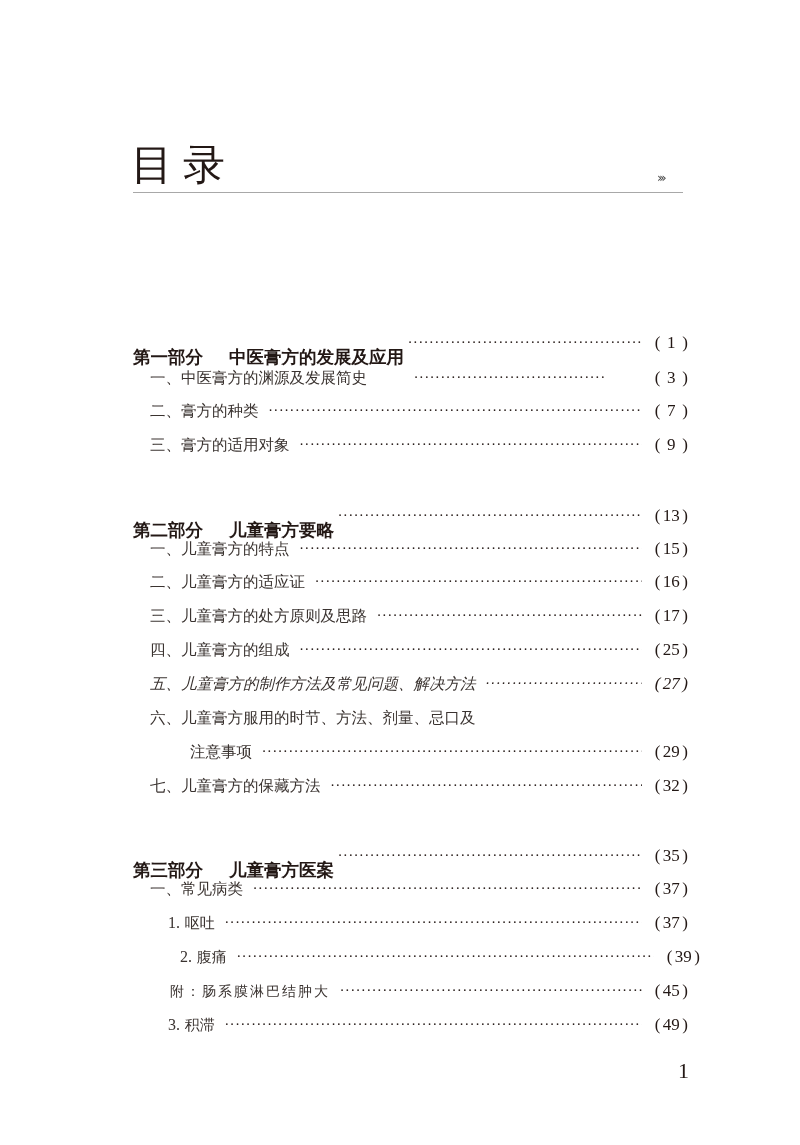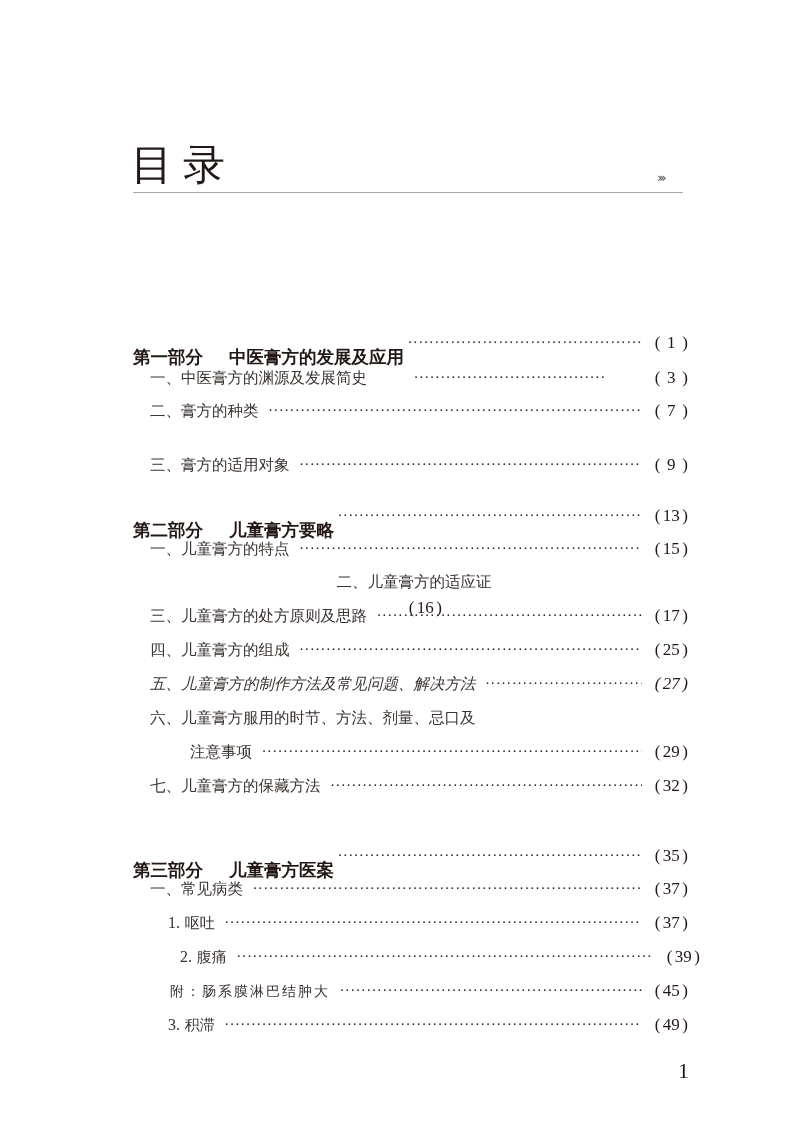--- a/index.html
+++ b/index.html
@@ -44,37 +44,37 @@
 <div class="toc-row sec" style="top:365px;gap:37px;">
   <span class="label">一、中医膏方的渊源及发展简史</span>
   <span class="leader"></span>
   <span class="page">(<span class="num">3</span>)</span>
 </div>
 <div class="toc-row sec" style="top:398px;">
   <span class="label">二、膏方的种类</span>
   <span class="leader"></span>
   <span class="page">(<span class="num">7</span>)</span>
 </div>
-<div class="toc-row sec" style="top:452px;">
+<div class="toc-row sec" style="top:432px;">
   <span class="label">三、膏方的适用对象</span>
   <span class="leader"></span>
   <span class="page">(<span class="num">9</span>)</span>
 </div>
 
 <div class="toc-row part" style="top:503px;">
   <span class="label"><span>第二部分</span><span class="gap"></span><span>儿童膏方要略</span></span>
   <span class="leader"></span>
   <span class="page">(<span class="num">13</span>)</span>
 </div>
 <div class="toc-row sec" style="top:536px;">
   <span class="label">一、儿童膏方的特点</span>
   <span class="leader"></span>
   <span class="page">(<span class="num">15</span>)</span>
 </div>
-<div class="toc-row sec" style="top:569px;flex-direction:column;">
+<div class="toc-row sec" style="top:569px;">
   <span class="label">二、儿童膏方的适应证</span>
   <span class="leader"></span>
   <span class="page">(<span class="num">16</span>)</span>
 </div>
 <div class="toc-row sec" style="top:603px;">
   <span class="label">三、儿童膏方的处方原则及思路</span>
   <span class="leader"></span>
   <span class="page">(<span class="num">17</span>)</span>
 </div>
 <div class="toc-row sec" style="top:637px;">

